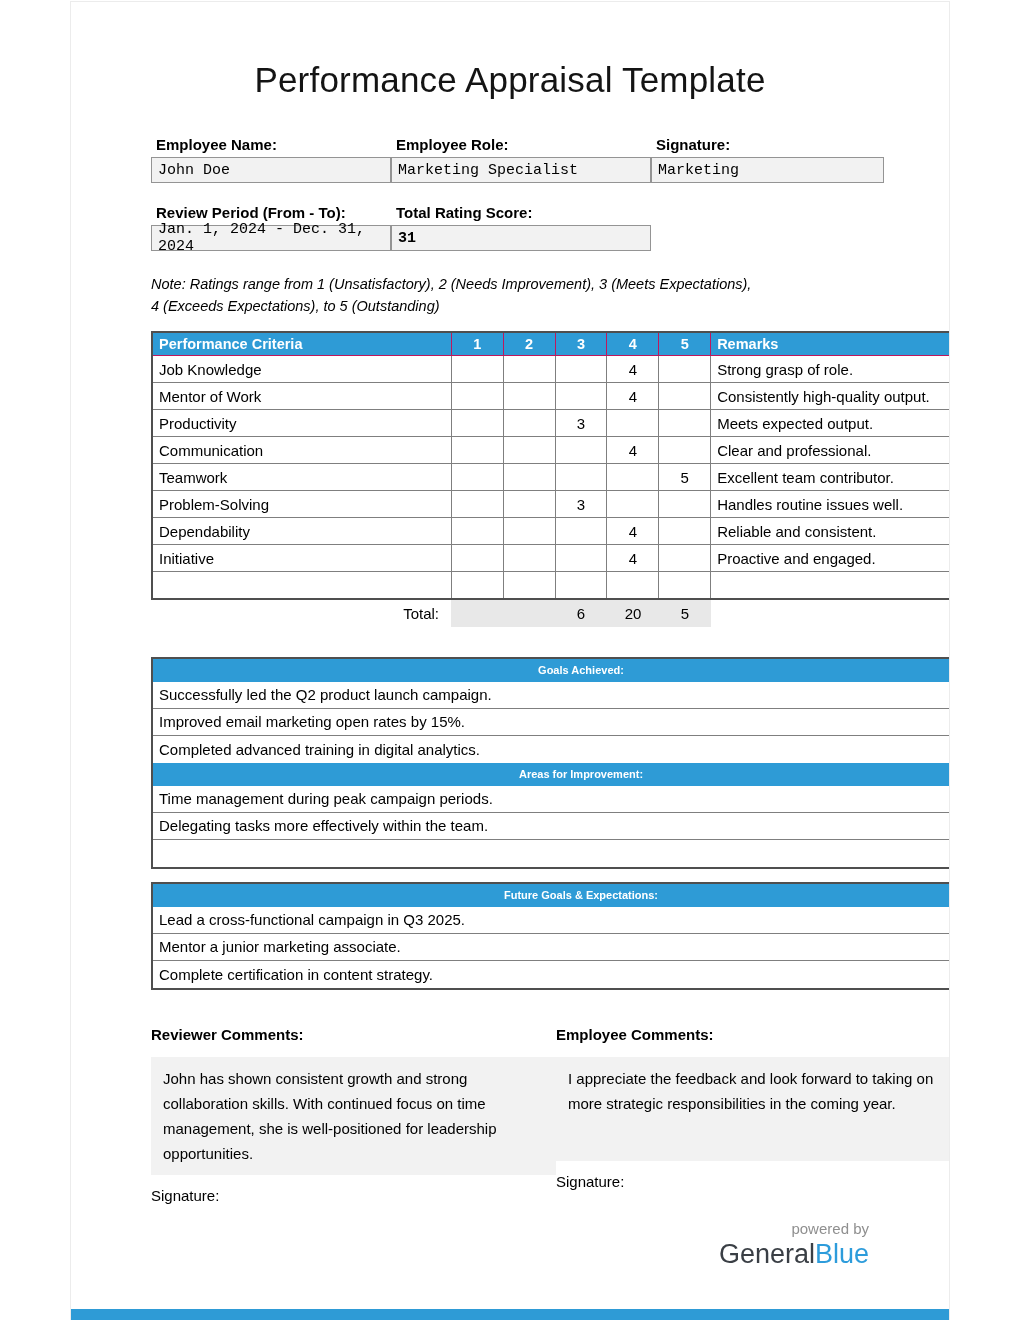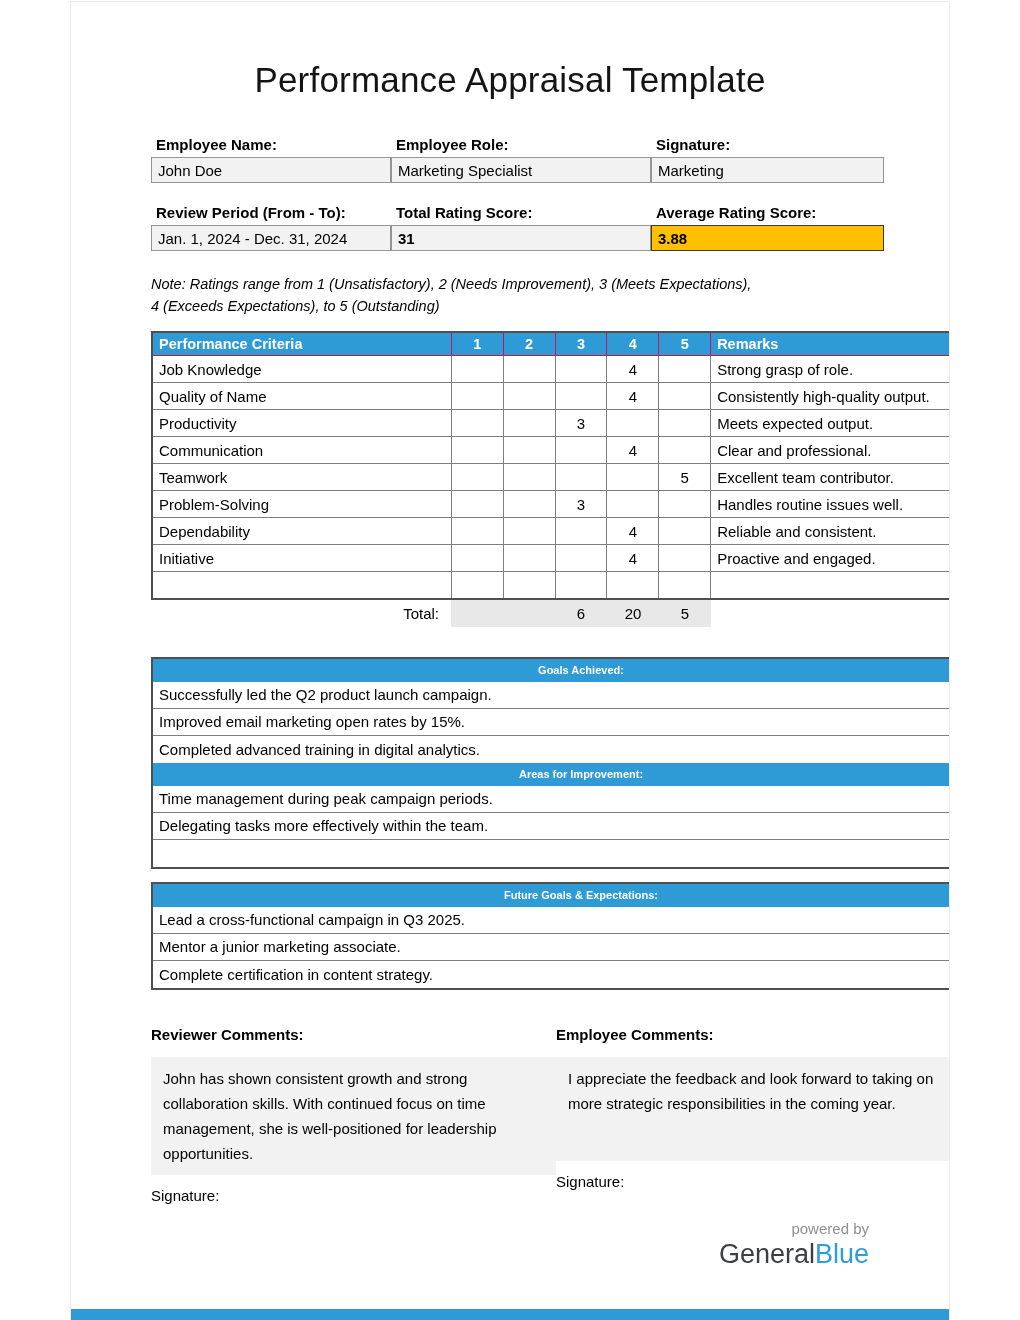--- a/index.html
+++ b/index.html
@@ -8,21 +8,21 @@
   .page { position:relative; width:880px; height:1320px; margin:1px auto; background:#fff;
           border:1px solid #ececec; overflow:hidden; }
   .content { padding:0 80px; }
 
   .title { font-weight:400; font-size:35px; text-align:center; margin-top:58px; color:#141414; letter-spacing:.2px; }
 
   .form-grid { display:grid; grid-template-columns:240px 260px 233px; justify-content:space-between;
                row-gap:21px; margin-top:36px; }
   .field-label { font-weight:700; font-size:15px; padding-left:5px; margin-bottom:4px; }
   .field-box { height:26px; background:#f2f2f2; border:1px solid #949494; display:flex; align-items:center;
-               padding:0 6px; font-size:15px; }
+               padding:0 6px; font-size:15px;font-family:Liberation Mono, monospace; }
   .field-box.bold { font-weight:700; }
   .field-box.highlight { background:var(--highlight-yellow,#FFC000); border:1px solid #3a3a3a; font-weight:700; }
 
   .note { font-style:italic; font-size:14.5px; line-height:1.55; margin-top:22px; }
 
   table.ratings { border-collapse:collapse; width:860px; margin-top:13px; border:2px solid #4f4f4f; }
   .ratings th { background:var(--accent-blue,#2E9BD6); color:#fff; font-size:14.5px; font-weight:700;
                 border:1px solid #be185d; height:24px; padding:1px 6px; text-align:left; }
   .ratings th.rate { text-align:center; padding:1px 2px; }
   .ratings td { border:1px solid #7f7f7f; font-size:15px; height:27px; padding:1px 6px; background:#fff; }
@@ -76,24 +76,20 @@
         <div class="field-label">Signature:</div>
         <div class="field-box">Marketing</div>
       </div>
       <div>
         <div class="field-label">Review Period (From - To):</div>
         <div class="field-box">Jan. 1, 2024 - Dec. 31, 2024</div>
       </div>
       <div>
         <div class="field-label">Total Rating Score:</div>
         <div class="field-box bold">31</div>
-      </div>
-      <div>
-        <div class="field-label">Average Rating Score:</div>
-        <div class="field-box highlight">3.88</div>
       </div>
     </div>
 
     <div class="note">
       <div>Note: Ratings range from 1 (Unsatisfactory), 2 (Needs Improvement), 3 (Meets Expectations),</div>
       <div>4 (Exceeds Expectations), to 5 (Outstanding)</div>
     </div>
 
     <table class="ratings">
       <colgroup>
@@ -120,21 +116,21 @@
           <tr>
             <td class="crit">Job Knowledge</td>
             <td class="rate"></td>
             <td class="rate"></td>
             <td class="rate"></td>
             <td class="rate">4</td>
             <td class="rate"></td>
             <td class="remarks">Strong grasp of role.</td>
           </tr>
           <tr>
-            <td class="crit">Quality of Name</td>
+            <td class="crit">Mentor of Work</td>
             <td class="rate"></td>
             <td class="rate"></td>
             <td class="rate"></td>
             <td class="rate">4</td>
             <td class="rate"></td>
             <td class="remarks">Consistently high-quality output.</td>
           </tr>
           <tr>
             <td class="crit">Productivity</td>
             <td class="rate"></td>

